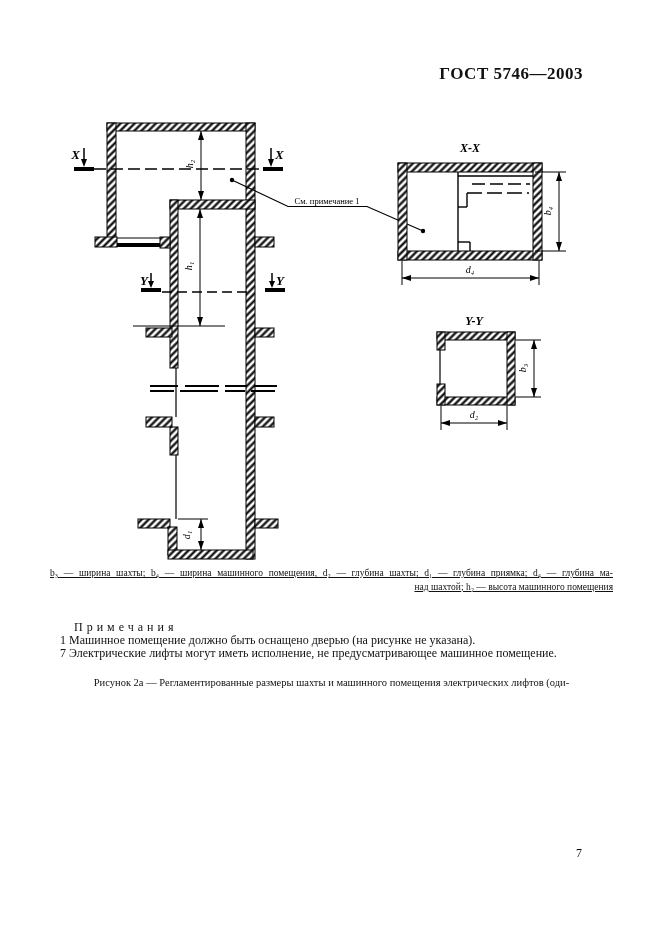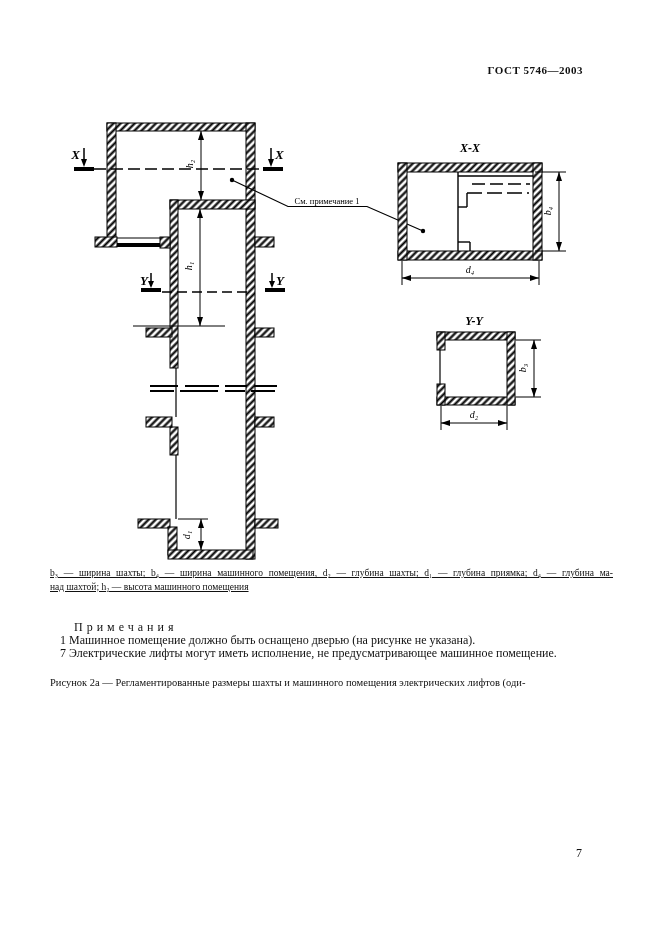--- a/index.html
+++ b/index.html
@@ -3,38 +3,38 @@
 <meta charset="utf-8">
 <style>
   html,body{margin:0;padding:0;}
   body{
     width:661px;height:936px;position:relative;background:#ffffff;
     font-family:"Liberation Serif","DejaVu Serif",serif;color:#111;
     overflow:hidden;
   }
   .doc-header{
     position:absolute;top:64px;right:78px;
-    font-weight:bold;font-size:11px;letter-spacing:.5px;
+    font-weight:bold;font-size:17px;letter-spacing:.5px;
   }
   .drawing-wrap{position:absolute;left:0;top:0;width:661px;height:570px;}
   .legend{
     position:absolute;left:50px;top:567px;width:563px;
     font-size:9.5px;line-height:13.5px;text-decoration:underline;
   }
   .legend .just{text-align:justify;text-align-last:justify;}
-  .legend .cent{text-align:left;}
+  .legend .cent{text-align:right;}
   .notes{
     position:absolute;left:50px;top:621px;width:563px;
     font-size:12px;line-height:13px;
   }
   .notes .title{margin-left:24px;letter-spacing:4px;}
   .notes .item{margin-left:10px;}
   .caption{
     position:absolute;left:50px;top:676px;width:563px;
-    font-size:10.5px;line-height:13.5px;text-align:left;
+    font-size:10.5px;line-height:13.5px;text-align:center;
   }
   .page-num{
     position:absolute;left:576px;top:846px;font-size:12px;
   }
   svg text{font-family:"Liberation Serif","DejaVu Serif",serif;fill:#000;}
   .dimlabel{font-style:italic;font-size:10px;}
   .viewtitle{font-weight:bold;font-style:italic;font-size:12px;}
   .sectionletter{font-weight:bold;font-style:italic;font-size:13px;}
   .calloutlabel{font-size:8.5px;}
 </style>

